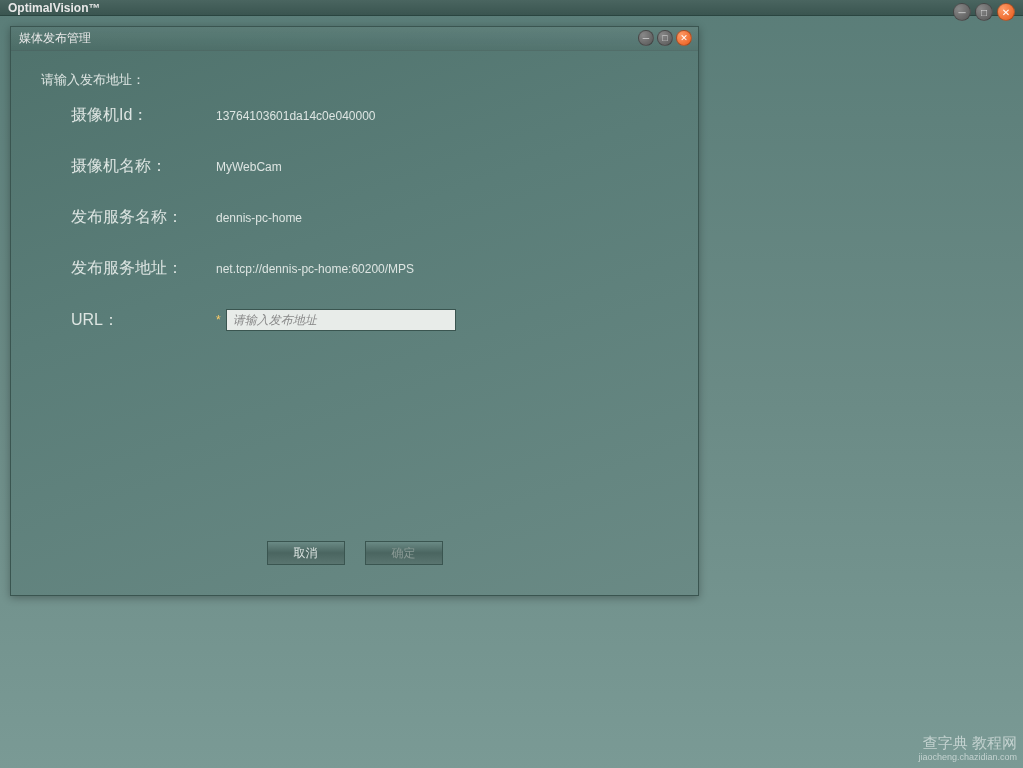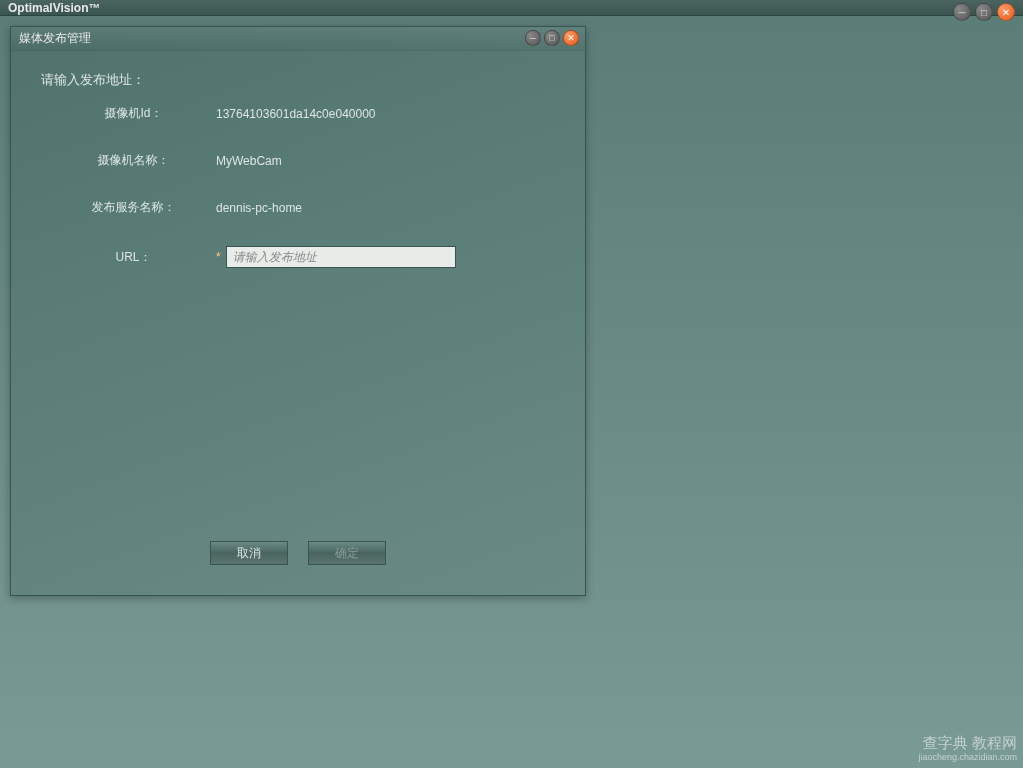--- a/index.html
+++ b/index.html
@@ -70,21 +70,21 @@
     .content-area {
       flex: 1;
       padding: 10px;
       position: relative;
     }
     
     .dialog {
       position: absolute;
       left: 10px;
       top: 10px;
-      width: 576px;
+      width: 689px;
       height: 570px;
       background: linear-gradient(160deg, #4f726c 0%, #5a7d78 40%, #6a8a85 100%);
       border: 1px solid #3a5550;
       box-shadow: 0 2px 8px rgba(0,0,0,0.3);
       display: flex;
       flex-direction: column;
     }
     .dialog-titlebar {
       height: 24px;
       background: linear-gradient(180deg, rgba(255,255,255,0.06), rgba(0,0,0,0.05));
@@ -135,23 +135,23 @@
       flex-direction: column;
       gap: 30px;
       padding-left: 30px;
     }
     .form-row {
       display: flex;
       align-items: center;
     }
     .form-label {
       width: 145px;
-      text-align: center;
-      color: #dde5e2;
-      font-size: 12px;
+      text-align: left;
+      color: #dde5e2;
+      font-size: 16px;
       padding-right: 20px;
     }
     .form-value {
       color: #dde5e2;
       font-size: 12px;
     }
     .required-mark {
       color: #ffcc66;
       margin-right: 5px;
       font-size: 12px;
@@ -246,20 +246,24 @@
           </div>
           <div class="form-row">
             <div class="form-label">摄像机名称：</div>
             <div class="form-value">MyWebCam</div>
           </div>
           <div class="form-row">
             <div class="form-label">发布服务名称：</div>
             <div class="form-value">dennis-pc-home</div>
           </div>
           <div class="form-row">
+            <div class="form-label">发布服务地址：</div>
+            <div class="form-value">net.tcp://dennis-pc-home:60200/MPS</div>
+          </div>
+          <div class="form-row">
             <div class="form-label">URL：</div>
             <span class="required-mark">*</span>
             <input type="text" class="text-input" placeholder="请输入发布地址" style="">
           </div>
         </div>
 
         <div class="dialog-buttons">
           <div class="dlg-btn">取消</div>
           <div class="dlg-btn disabled">确定</div>
         </div>

